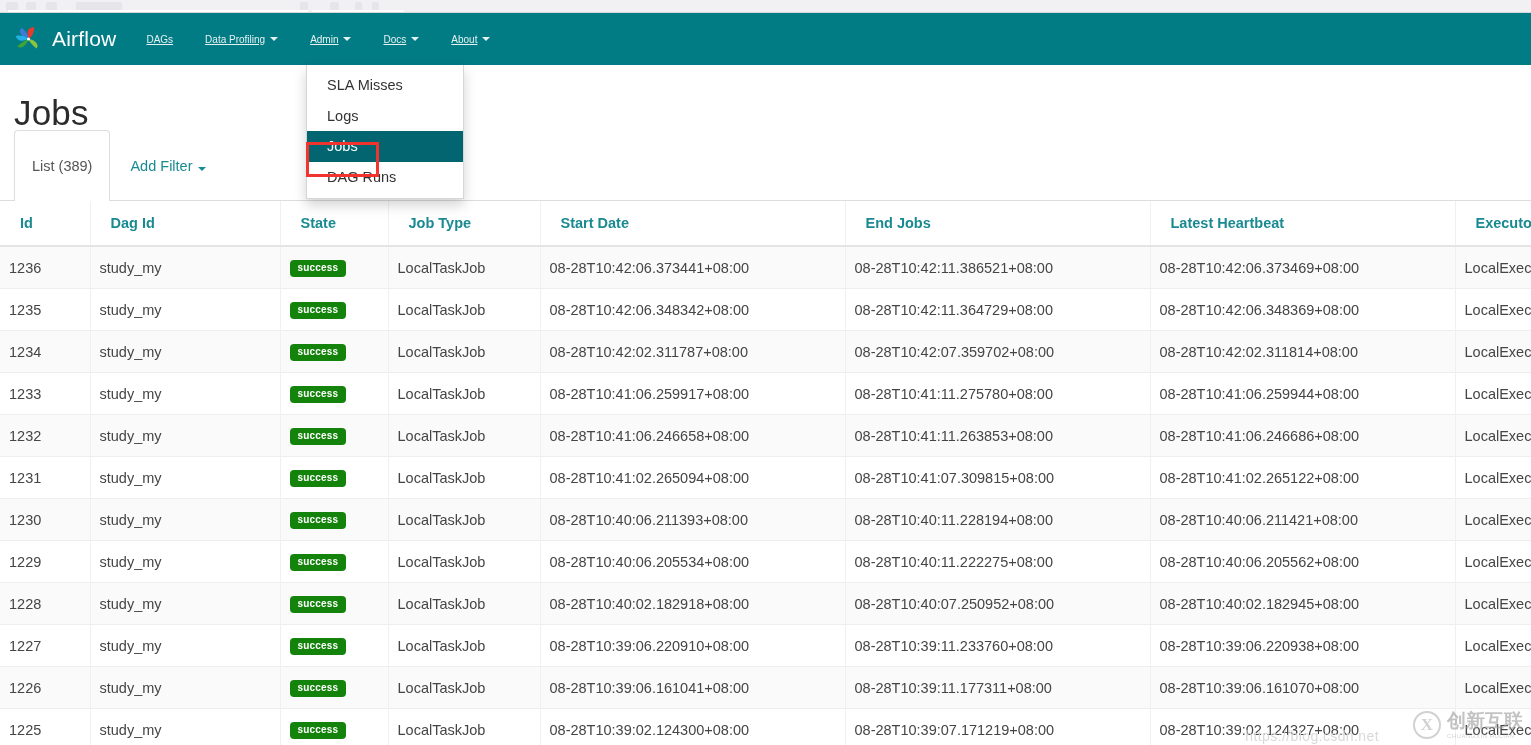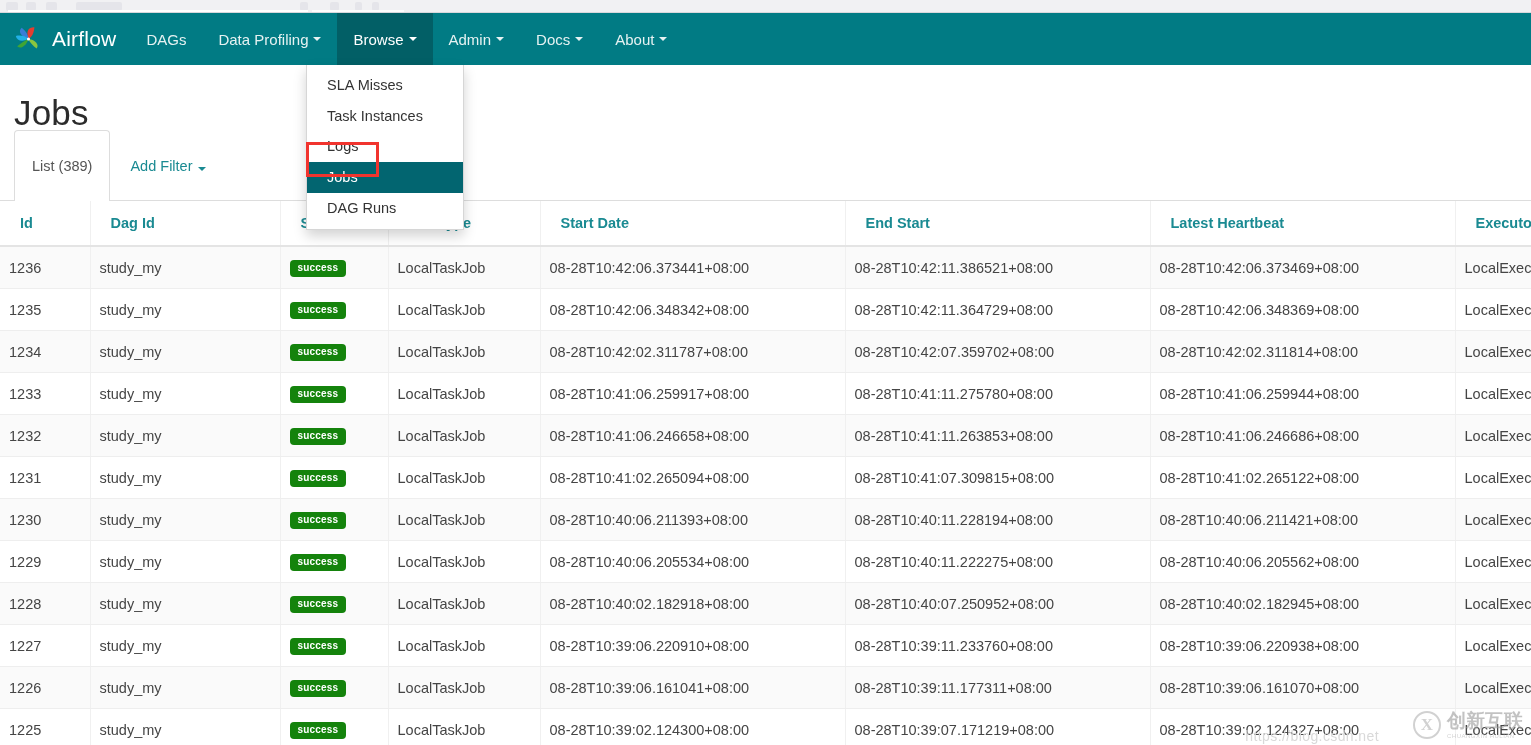--- a/index.html
+++ b/index.html
@@ -53,24 +53,25 @@
     color: #ffffff;
     font-size: 21px;
     letter-spacing: .2px;
     font-family: "Liberation Sans", sans-serif;
   }
   .nav-items { display: flex; align-items: stretch; }
   .nav-item {
     display: flex; align-items: center;
     padding: 9px 16px;
     color: #e6f2f2;
-    font-size: 15px;
+    font-size: 10px;
     cursor: pointer;
     white-space: nowrap;
     user-select: none;
+    text-decoration: underline;
   }
   .nav-item.active { background: #025f66; color: #ffffff; }
   .caret {
     display: inline-block;
     width: 0; height: 0;
     margin-left: 5px;
     border-left: 4px solid transparent;
     border-right: 4px solid transparent;
     border-top: 4px solid currentColor;
   }
@@ -274,24 +275,20 @@
     </svg>
     <span class="brand-text">Airflow</span>
   </div>
 
   <div class="nav-items">
     <div class="nav-item">
       <span>DAGs</span>
     </div>
     <div class="nav-item">
       <span>Data Profiling</span>
-      <span class="caret"></span>
-    </div>
-    <div class="nav-item active">
-      <span>Browse</span>
       <span class="caret"></span>
     </div>
     <div class="nav-item">
       <span>Admin</span>
       <span class="caret"></span>
     </div>
     <div class="nav-item">
       <span>Docs</span>
       <span class="caret"></span>
     </div>
@@ -327,21 +324,21 @@
           <col class="c-heart">
           <col class="c-exec">
       </colgroup>
       <thead>
         <tr>
           <th>Id</th>
           <th>Dag Id</th>
           <th>State</th>
           <th>Job Type</th>
           <th>Start Date</th>
-          <th>End Start</th>
+          <th>End Jobs</th>
           <th>Latest Heartbeat</th>
           <th>Executor Class</th>
         </tr>
       </thead>
       <tbody id="jobs-tbody">
           <tr>
             <td>1236</td>
             <td>study_my</td>
             <td><span class="badge-success" style="background: rgb(20, 131, 12);">success</span></td>
             <td>LocalTaskJob</td>
@@ -470,18 +467,17 @@
     <div class="wm-mark">X</div>
     <div>
       <div class="wm-cn">创新互联</div>
       <div class="wm-en">CHUANGXIN HULIAN</div>
     </div>
   </div>
 </div>
 
 <div id="browse-dropdown">
     <div class="dd-item">SLA Misses</div>
-    <div class="dd-item">Task Instances</div>
     <div class="dd-item">Logs</div>
     <div class="dd-item selected">Jobs</div>
     <div class="dd-item">DAG Runs</div>
   </div>
 <div id="jobs-highlight-box"></div>
 
 </body></html>

